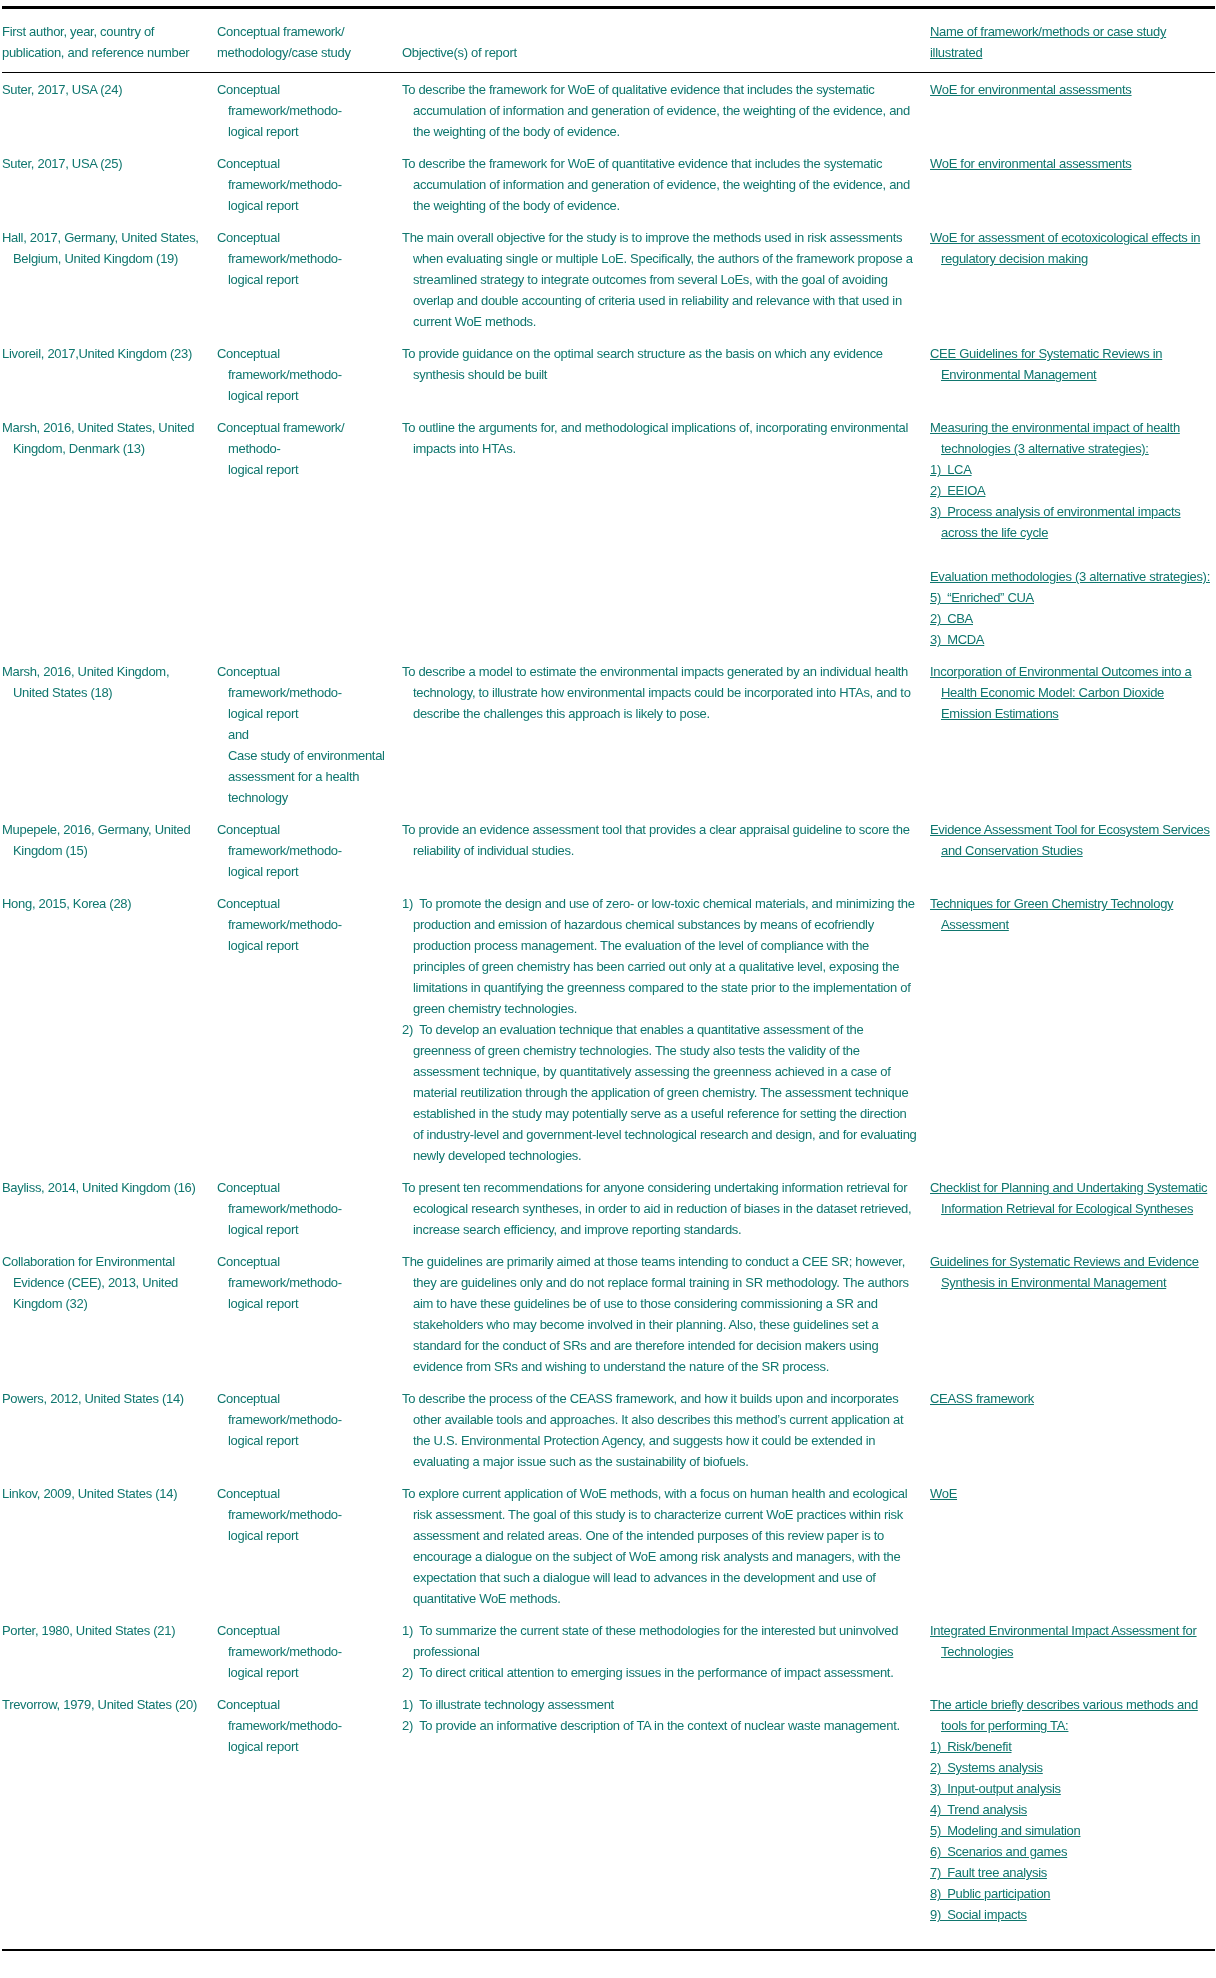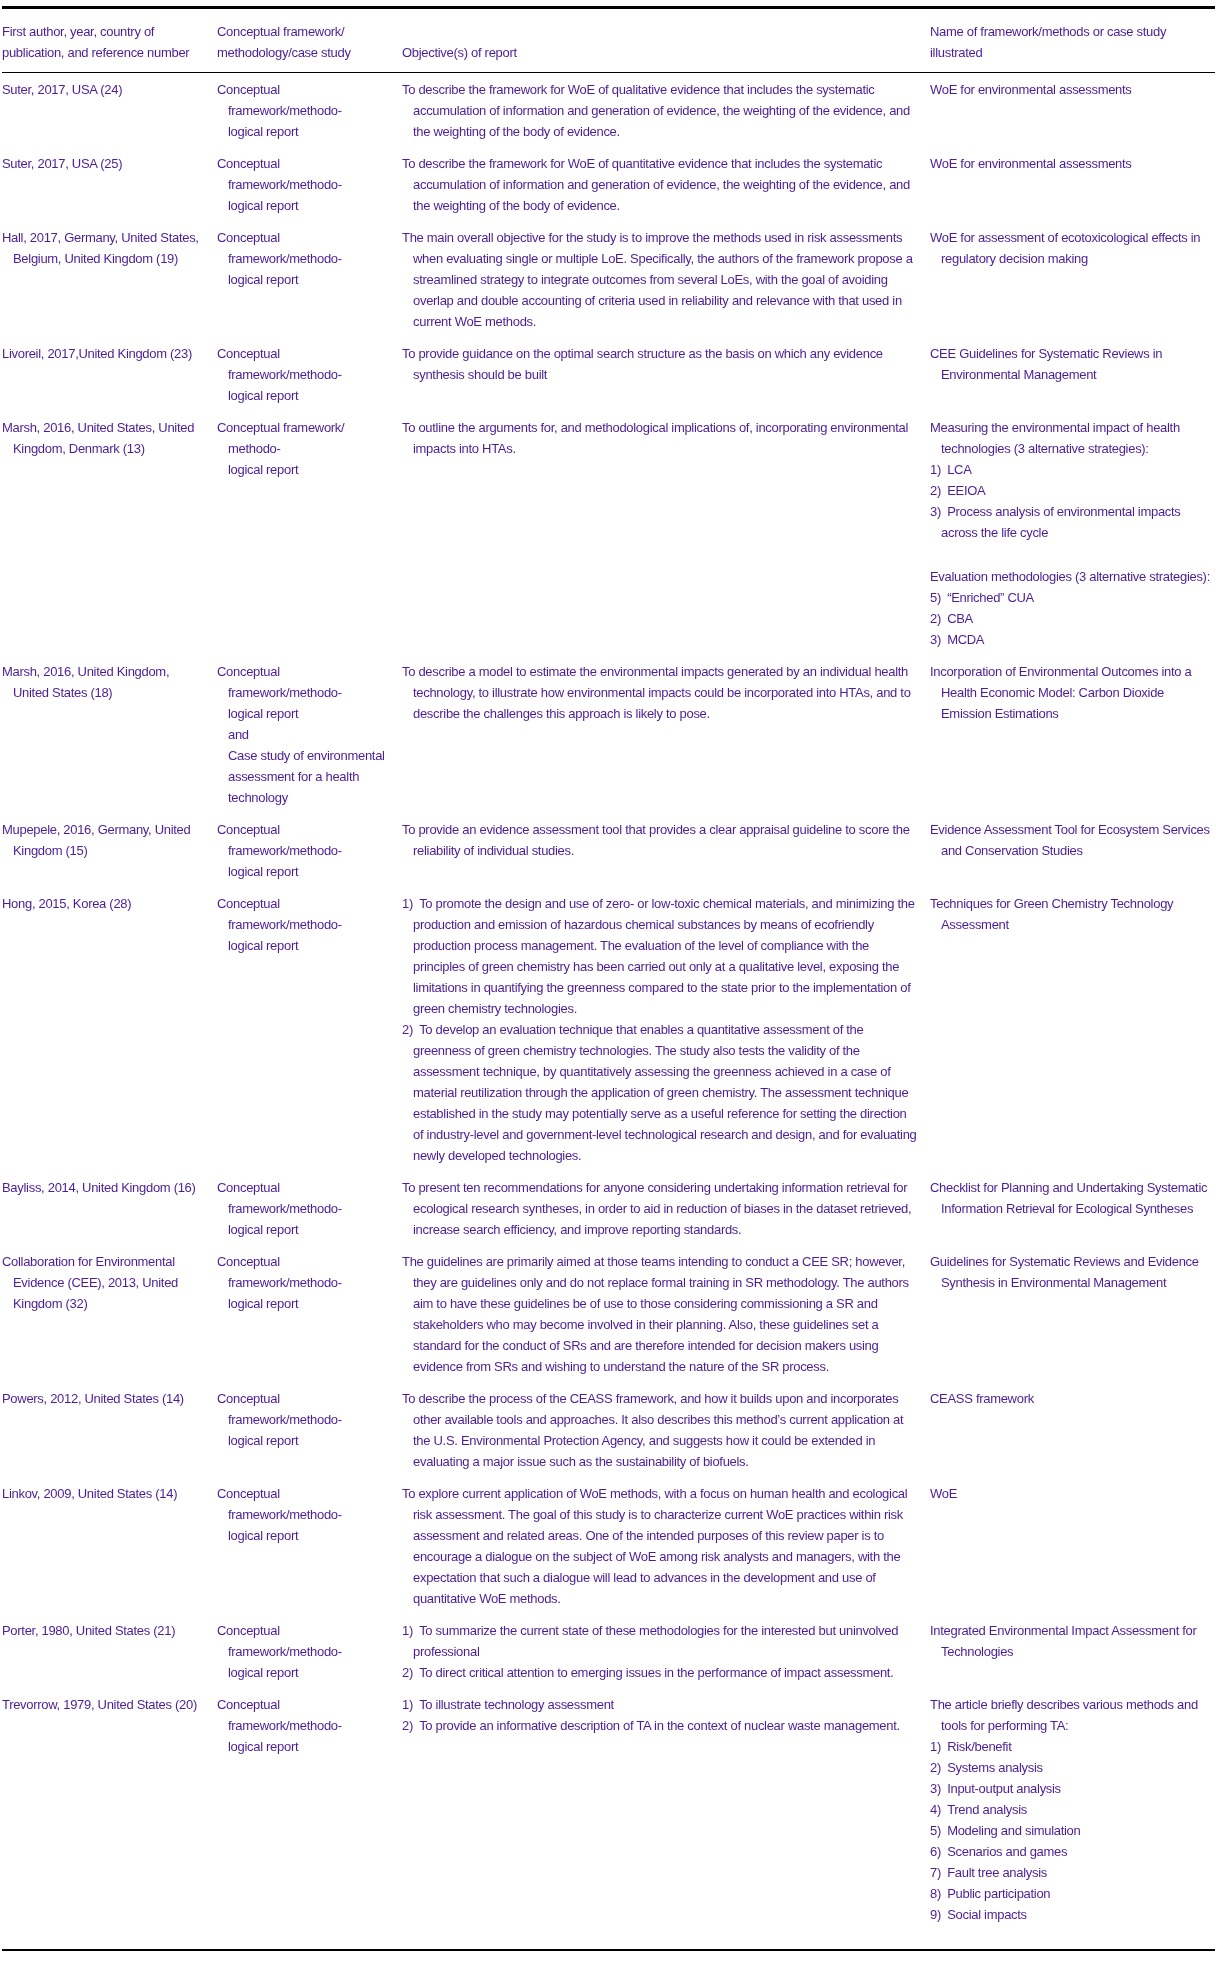--- a/index.html
+++ b/index.html
@@ -2,21 +2,21 @@
 <html><head>
 <meta charset="utf-8">
 <style>
   html, body { margin: 0; padding: 0; background: #ffffff; }
   .page {
     position: relative;
     width: 1216px;
     height: 1978px;
     overflow: hidden;
     background: #ffffff;
-    color: #4c1d95;
+    color: #0f766e;
     font-family: "Liberation Sans", "DejaVu Sans", sans-serif;
     font-size: 13px;
     letter-spacing: -0.3px;
     line-height: 21px;
     box-sizing: border-box;
     padding: 6px 1px 0 2px;
   }
   table.review-table {
     border-collapse: collapse;
     table-layout: fixed;
@@ -31,21 +31,21 @@
     padding: 12px 10px 9px 0;
     white-space: pre-line;
     border-bottom: 1.5px solid #000;
   }
   .review-table td {
     vertical-align: top;
     padding: 11px 12px 0 0;
   }
   .review-table tbody tr:first-child td { padding-top: 6px; }
   .review-table tbody tr:last-child td { padding-bottom: 24px; }
-  .review-table th:last-child, .review-table td:last-child { padding-right: 0; }
+  .review-table th:last-child, .review-table td:last-child { padding-right: 0; text-decoration: underline; }
   .para {
     white-space: pre-line;
     padding-left: 11px;
     text-indent: -11px;
   }
   .para.spacer { height: 23px; }
 </style>
 </head>
 <body>
 

